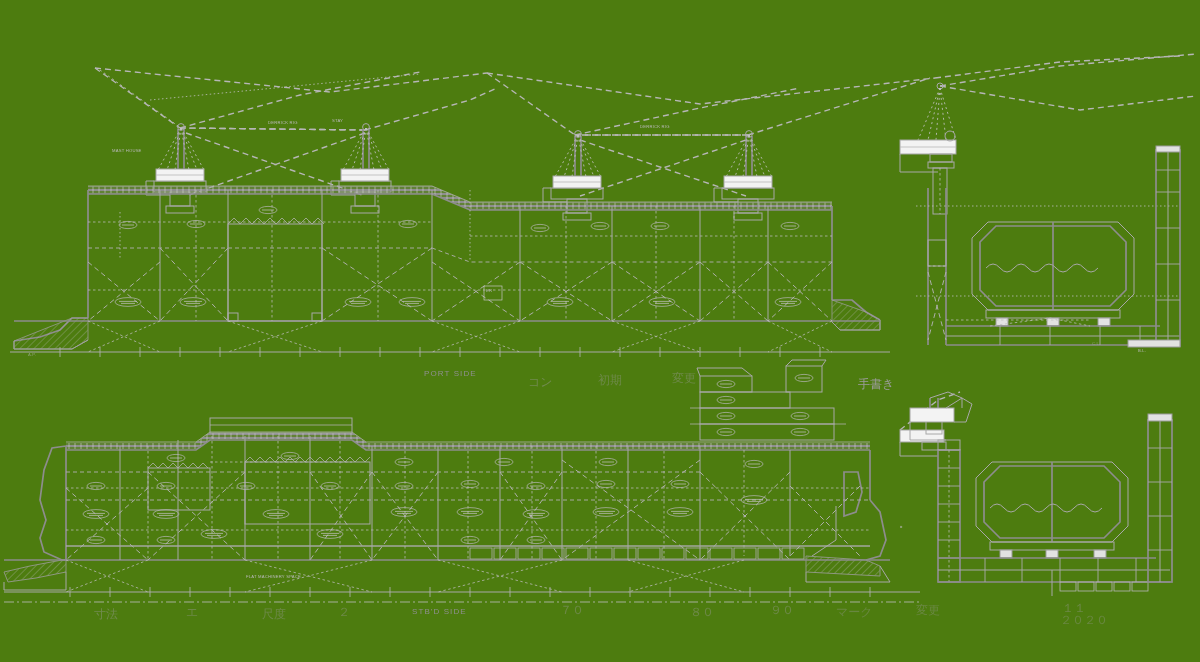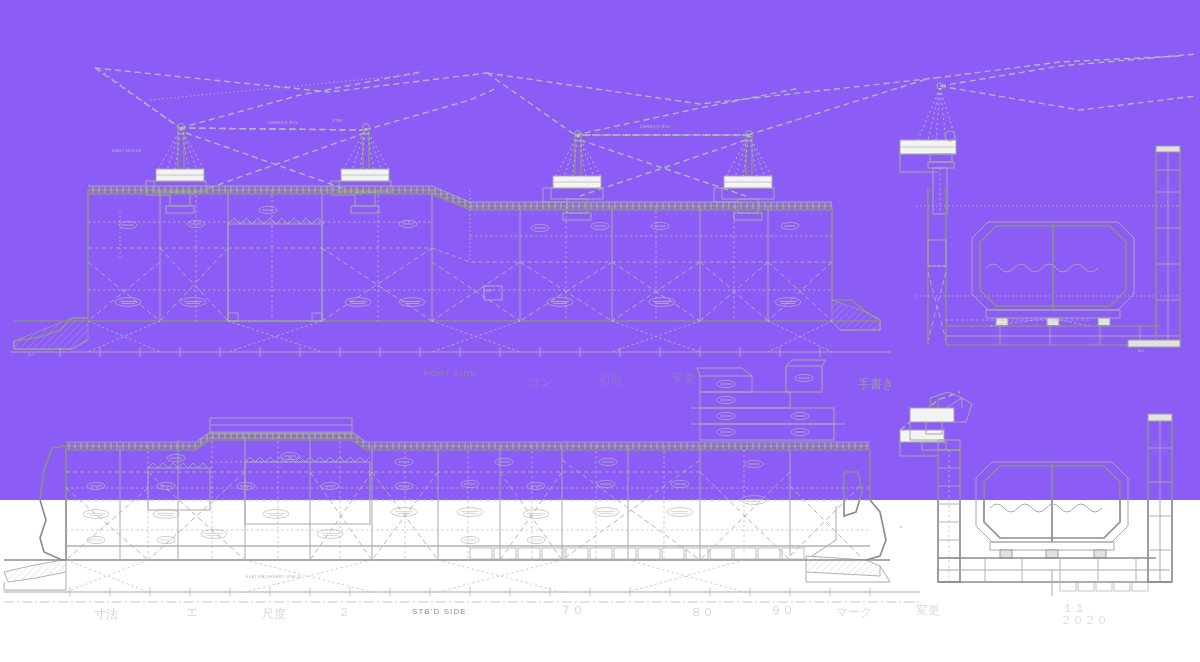--- a/index.html
+++ b/index.html
@@ -6,22 +6,22 @@
   html,body{margin:0;padding:0;}
   body{
     width:1200px;height:662px;
     background:#ffffff;
     font-family:"Liberation Sans",sans-serif;
     overflow:hidden;
     position:relative;
   }
   #sheet{
     position:absolute;inset:0;
-    width:1200px;height:500px;
-    background:#8b5cf6;
+    width:1200px;height:662px;
+    background:#4d7c0f;
   }
   #sheet svg{display:block;width:1200px;height:662px;}
 
   
   .ln        {fill:none;stroke:#a8a8a8;stroke-width:1;}
   .ln-heavy  {fill:none;stroke:#8d8d8d;stroke-width:1.7;}
   .ln-thin   {fill:none;stroke:#b4b4b4;stroke-width:0.75;}
   .ln-faint  {fill:none;stroke:#c6c6c6;stroke-width:0.7;}
   .dash      {fill:none;stroke:#b0b0b0;stroke-width:0.9;stroke-dasharray:4 3;}
   .dash-fine {fill:none;stroke:#bdbdbd;stroke-width:0.75;stroke-dasharray:2.5 2.5;}

